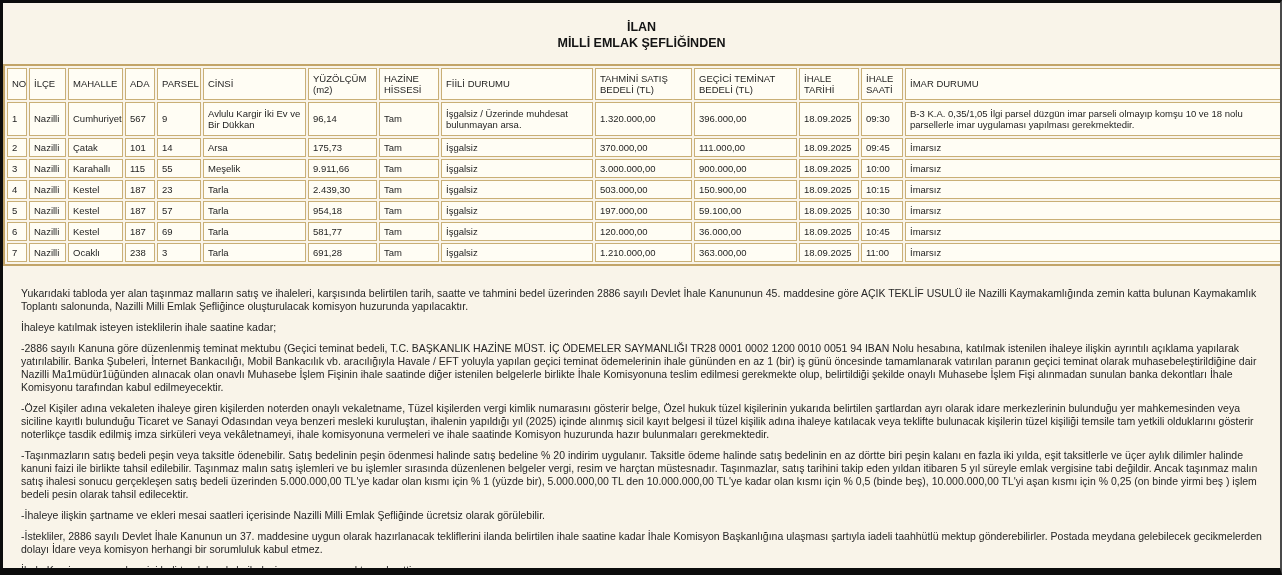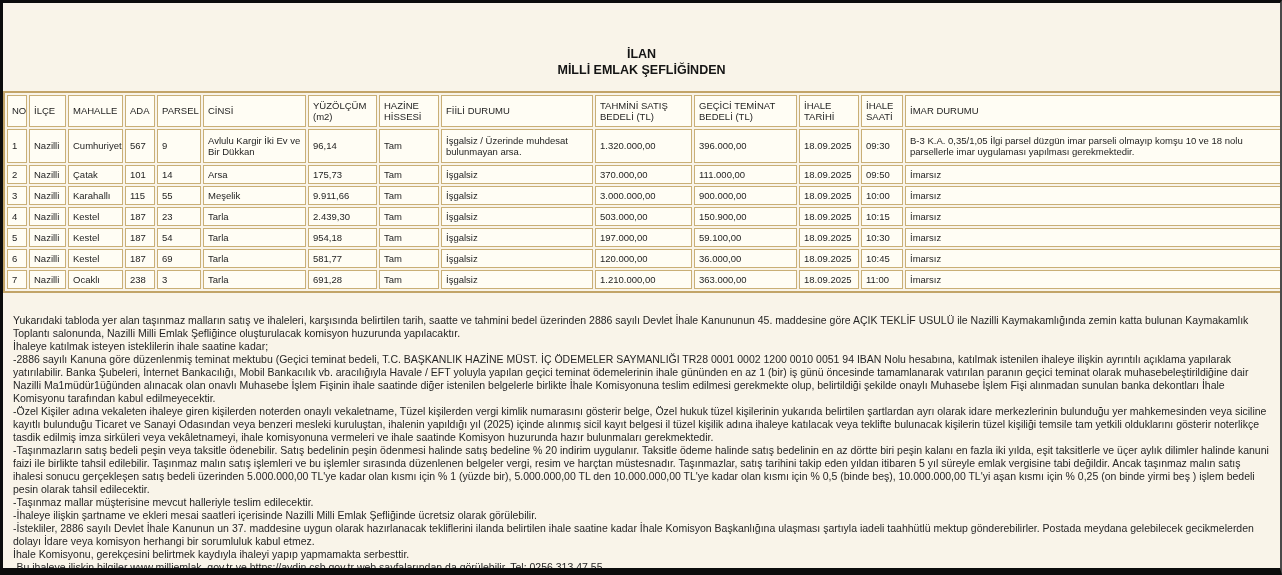--- a/index.html
+++ b/index.html
@@ -7,22 +7,22 @@
     width:1282px;height:575px;
     font-family:"Liberation Sans","DejaVu Sans",sans-serif;
     background:#f9f4e9;color:#1e1e1e;overflow:hidden;
     box-sizing:border-box;
     border-top:3px solid #0c0c0c;
     border-left:3px solid #0c0c0c;
     border-bottom:7px solid #0c0c0c;
     border-right:2px solid #4a4a4a;
   }
   .doc-header{
-    text-align:center;padding-top:3px;
-    font-weight:bold;font-size:12.5px;line-height:16px;color:#141414;margin-top:40px;
+    text-align:center;padding-top:16px;
+    font-weight:bold;font-size:12.5px;line-height:16px;color:#141414;
   }
   table.notice-table{
     width:1258px;margin:13px auto 0 auto;
     border-collapse:separate;border-spacing:2px;
     border:2px solid #c2a468;
     background:#f9f4e9;
     table-layout:fixed;
   }
   .notice-table th,.notice-table td{
     border:1px solid #c9af76;
@@ -35,21 +35,21 @@
   .notice-table thead th{height:26px;}
   .notice-table tbody tr.first-row td{height:28px;}
   .notice-table tbody td{height:13px;white-space:nowrap;}
   .notice-table tbody tr.first-row td,
   .notice-table td:nth-child(6),
   .notice-table td:nth-child(14){white-space:normal;}
   .notice-body{
     margin:21px 10px 0 10px;
     font-size:10.5px;line-height:13px;color:#262626;
   }
-  .notice-body p{margin:0;}
+  .notice-body p{margin:8px;}
 </style>
 </head>
 <body>
 
 <div class="doc-header">
   <div>İLAN</div>
   <div>MİLLİ EMLAK ŞEFLİĞİNDEN</div>
 </div>
 
 <table class="notice-table">
@@ -110,21 +110,21 @@
         <td>Çatak</td>
         <td>101</td>
         <td>14</td>
         <td>Arsa</td>
         <td>175,73</td>
         <td>Tam</td>
         <td>İşgalsiz</td>
         <td>370.000,00</td>
         <td>111.000,00</td>
         <td>18.09.2025</td>
-        <td>09:50</td>
+        <td>09:45</td>
         <td>İmarsız</td>
       </tr>
       <tr>
         <td>3</td>
         <td>Nazilli</td>
         <td>Karahallı</td>
         <td>115</td>
         <td>55</td>
         <td>Meşelik</td>
         <td>9.911,66</td>
@@ -150,21 +150,21 @@
         <td>150.900,00</td>
         <td>18.09.2025</td>
         <td>10:15</td>
         <td>İmarsız</td>
       </tr>
       <tr>
         <td>5</td>
         <td>Nazilli</td>
         <td>Kestel</td>
         <td>187</td>
-        <td>54</td>
+        <td>57</td>
         <td>Tarla</td>
         <td>954,18</td>
         <td>Tam</td>
         <td>İşgalsiz</td>
         <td>197.000,00</td>
         <td>59.100,00</td>
         <td>18.09.2025</td>
         <td>10:30</td>
         <td>İmarsız</td>
       </tr>
@@ -202,18 +202,17 @@
       </tr>
     </tbody>
 </table>
 
 <div class="notice-body">
     <p>Yukarıdaki tabloda yer alan taşınmaz malların satış ve ihaleleri, karşısında belirtilen tarih, saatte ve tahmini bedel üzerinden 2886 sayılı Devlet İhale Kanununun 45. maddesine göre AÇIK TEKLİF USULÜ ile Nazilli Kaymakamlığında zemin katta bulunan Kaymakamlık Toplantı salonunda, Nazilli Milli Emlak Şefliğince oluşturulacak komisyon huzurunda yapılacaktır.</p>
     <p>İhaleye katılmak isteyen isteklilerin ihale saatine kadar;</p>
     <p>-2886 sayılı Kanuna göre düzenlenmiş teminat mektubu (Geçici teminat bedeli, T.C. BAŞKANLIK HAZİNE MÜST. İÇ ÖDEMELER SAYMANLIĞI TR28 0001 0002 1200 0010 0051 94 IBAN Nolu hesabına, katılmak istenilen ihaleye ilişkin ayrıntılı açıklama yapılarak yatırılabilir. Banka Şubeleri, İnternet Bankacılığı, Mobil Bankacılık vb. aracılığıyla Havale / EFT yoluyla yapılan geçici teminat ödemelerinin ihale gününden en az 1 (bir) iş günü öncesinde tamamlanarak vatırılan paranın geçici teminat olarak muhasebeleştirildiğine dair Nazilli Ma1müdür1üğünden alınacak olan onavlı Muhasebe İşlem Fişinin ihale saatinde diğer istenilen belgelerle birlikte İhale Komisyonuna teslim edilmesi gerekmekte olup, belirtildiği şekilde onaylı Muhasebe İşlem Fişi alınmadan sunulan banka dekontları İhale Komisyonu tarafından kabul edilmeyecektir.</p>
     <p>-Özel Kişiler adına vekaleten ihaleye giren kişilerden noterden onaylı vekaletname, Tüzel kişilerden vergi kimlik numarasını gösterir belge, Özel hukuk tüzel kişilerinin yukarıda belirtilen şartlardan ayrı olarak idare merkezlerinin bulunduğu yer mahkemesinden veya siciline kayıtlı bulunduğu Ticaret ve Sanayi Odasından veya benzeri mesleki kuruluştan, ihalenin yapıldığı yıl (2025) içinde alınmış sicil kayıt belgesi il tüzel kişilik adına ihaleye katılacak veya teklifte bulunacak kişilerin tüzel kişiliği temsile tam yetkili olduklarını gösterir noterlikçe tasdik edilmiş imza sirküleri veya vekâletnameyi, ihale komisyonuna vermeleri ve ihale saatinde Komisyon huzurunda hazır bulunmaları gerekmektedir.</p>
     <p>-Taşınmazların satış bedeli peşin veya taksitle ödenebilir. Satış bedelinin peşin ödenmesi halinde satış bedeline % 20 indirim uygulanır. Taksitle ödeme halinde satış bedelinin en az dörtte biri peşin kalanı en fazla iki yılda, eşit taksitlerle ve üçer aylık dilimler halinde kanuni faizi ile birlikte tahsil edilebilir. Taşınmaz malın satış işlemleri ve bu işlemler sırasında düzenlenen belgeler vergi, resim ve harçtan müstesnadır. Taşınmazlar, satış tarihini takip eden yıldan itibaren 5 yıl süreyle emlak vergisine tabi değildir. Ancak taşınmaz malın satış ihalesi sonucu gerçekleşen satış bedeli üzerinden 5.000.000,00 TL'ye kadar olan kısmı için % 1 (yüzde bir),  5.000.000,00 TL den 10.000.000,00 TL'ye kadar olan kısmı için % 0,5 (binde beş), 10.000.000,00 TL'yi aşan kısmı için % 0,25 (on binde yirmi beş ) işlem bedeli pesin olarak tahsil edilecektir.</p>
-    <p>-Taşınmaz mallar müşterisine mevcut halleriyle teslim edilecektir.</p>
     <p>-İhaleye ilişkin şartname ve ekleri mesai saatleri içerisinde Nazilli Milli Emlak Şefliğinde ücretsiz olarak görülebilir.</p>
     <p>-İstekliler, 2886 sayılı Devlet İhale Kanunun un 37. maddesine uygun olarak hazırlanacak tekliflerini ilanda belirtilen ihale saatine kadar İhale Komisyon Başkanlığına ulaşması şartıyla iadeli taahhütlü mektup gönderebilirler. Postada meydana gelebilecek gecikmelerden dolayı İdare veya komisyon herhangi bir sorumluluk kabul etmez.</p>
     <p>İhale Komisyonu, gerekçesini belirtmek kaydıyla ihaleyi yapıp yapmamakta serbesttir.</p>
     <p>-Bu ihaleye ilişkin bilgiler www.milliemlak. gov.tr ve https://aydin.csb.gov.tr web sayfalarından da görülebilir. Tel: 0256 313 47 55</p>
   </div>
 
 </body></html>

